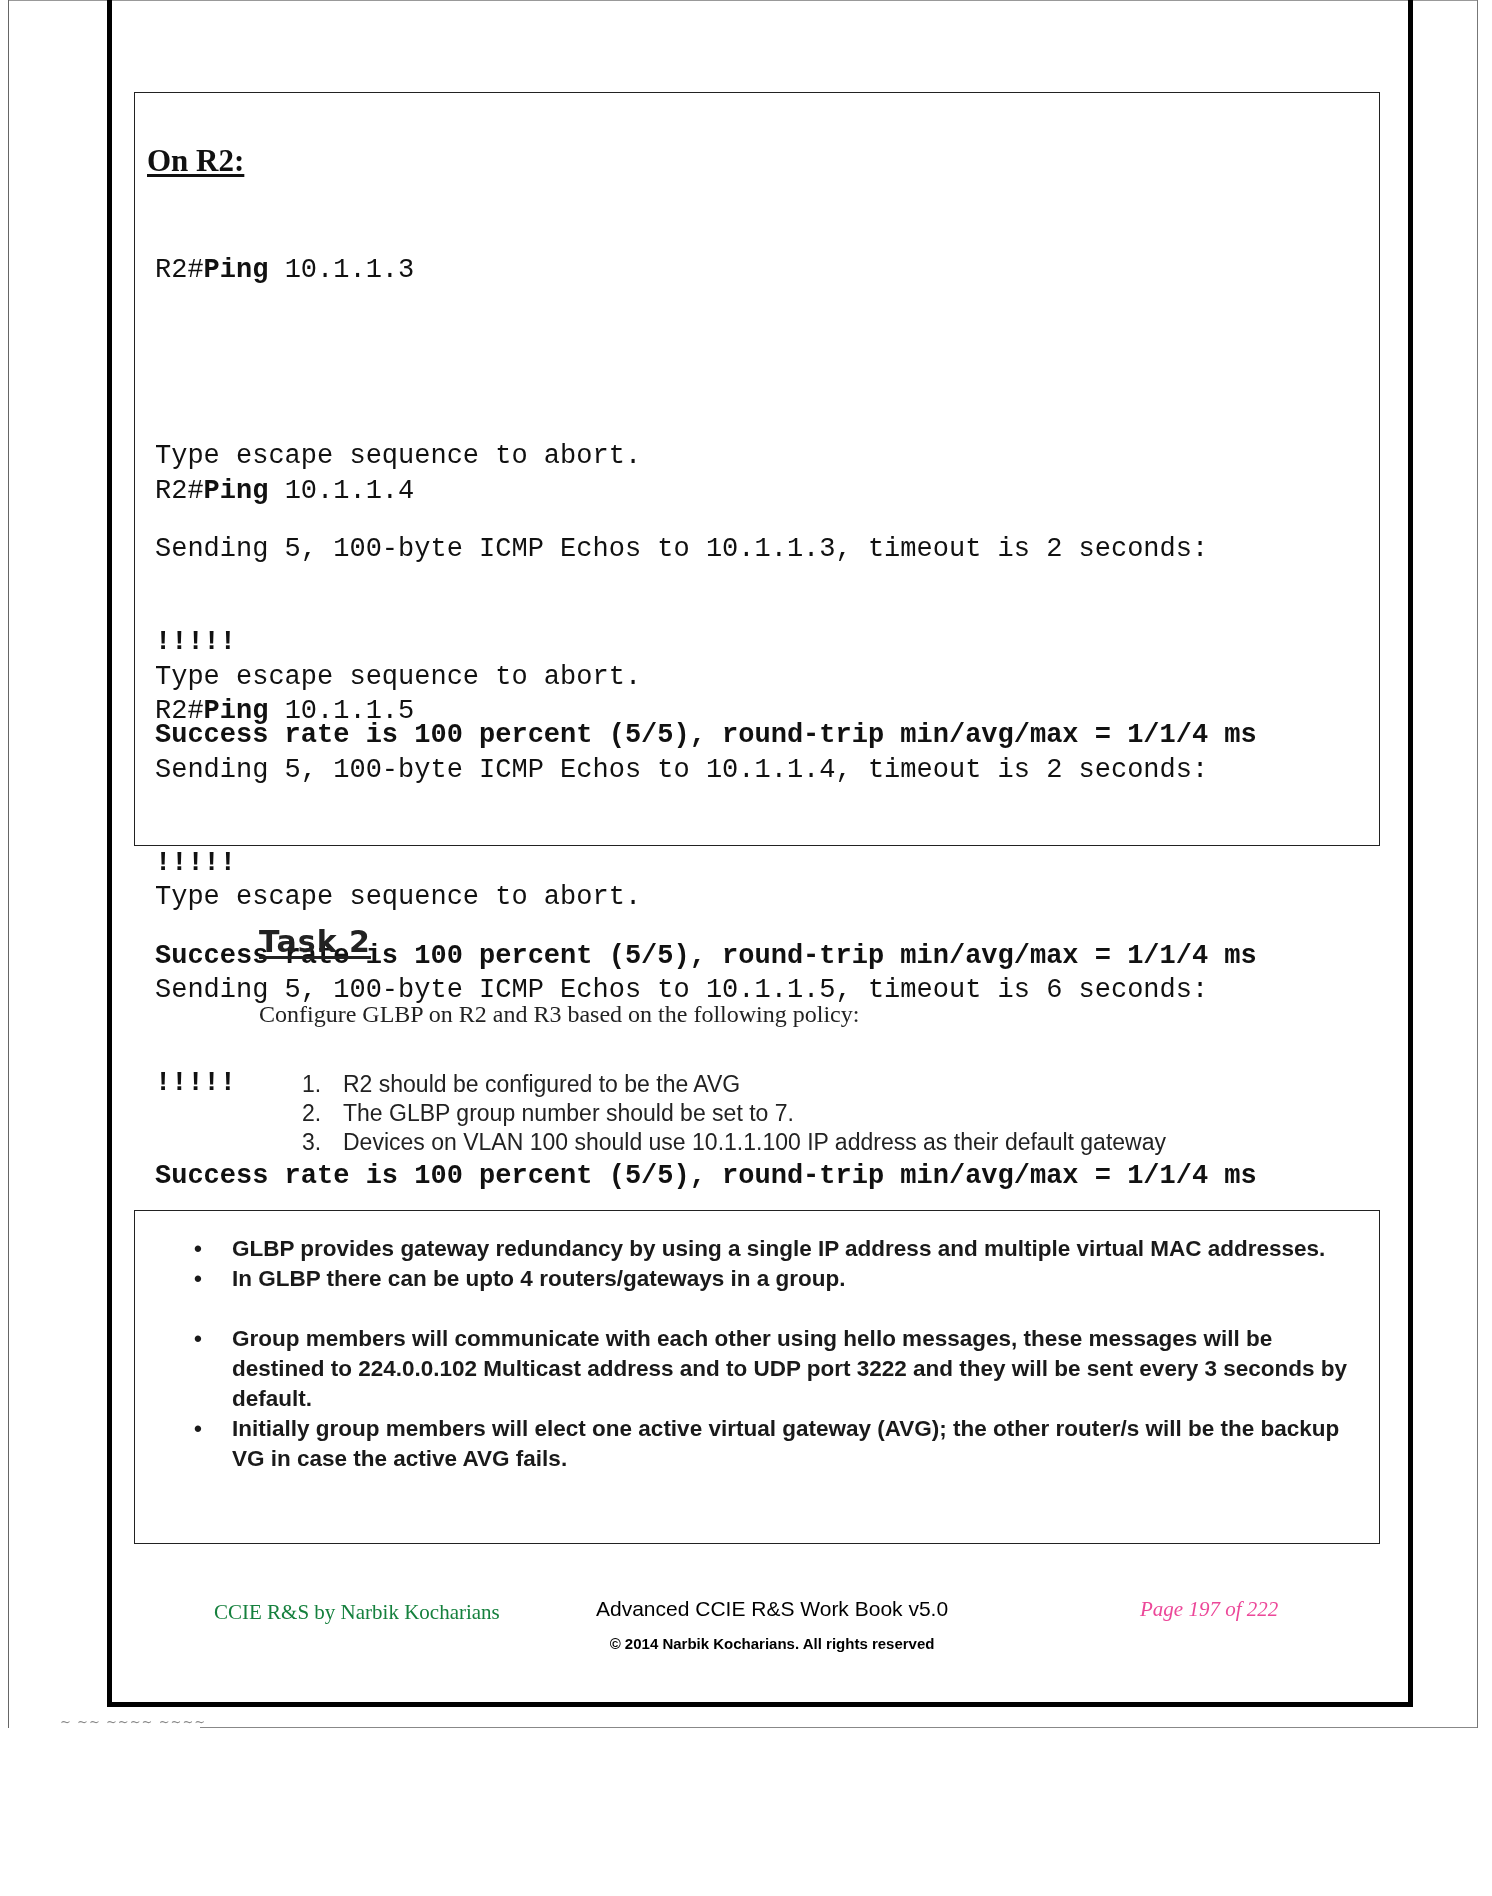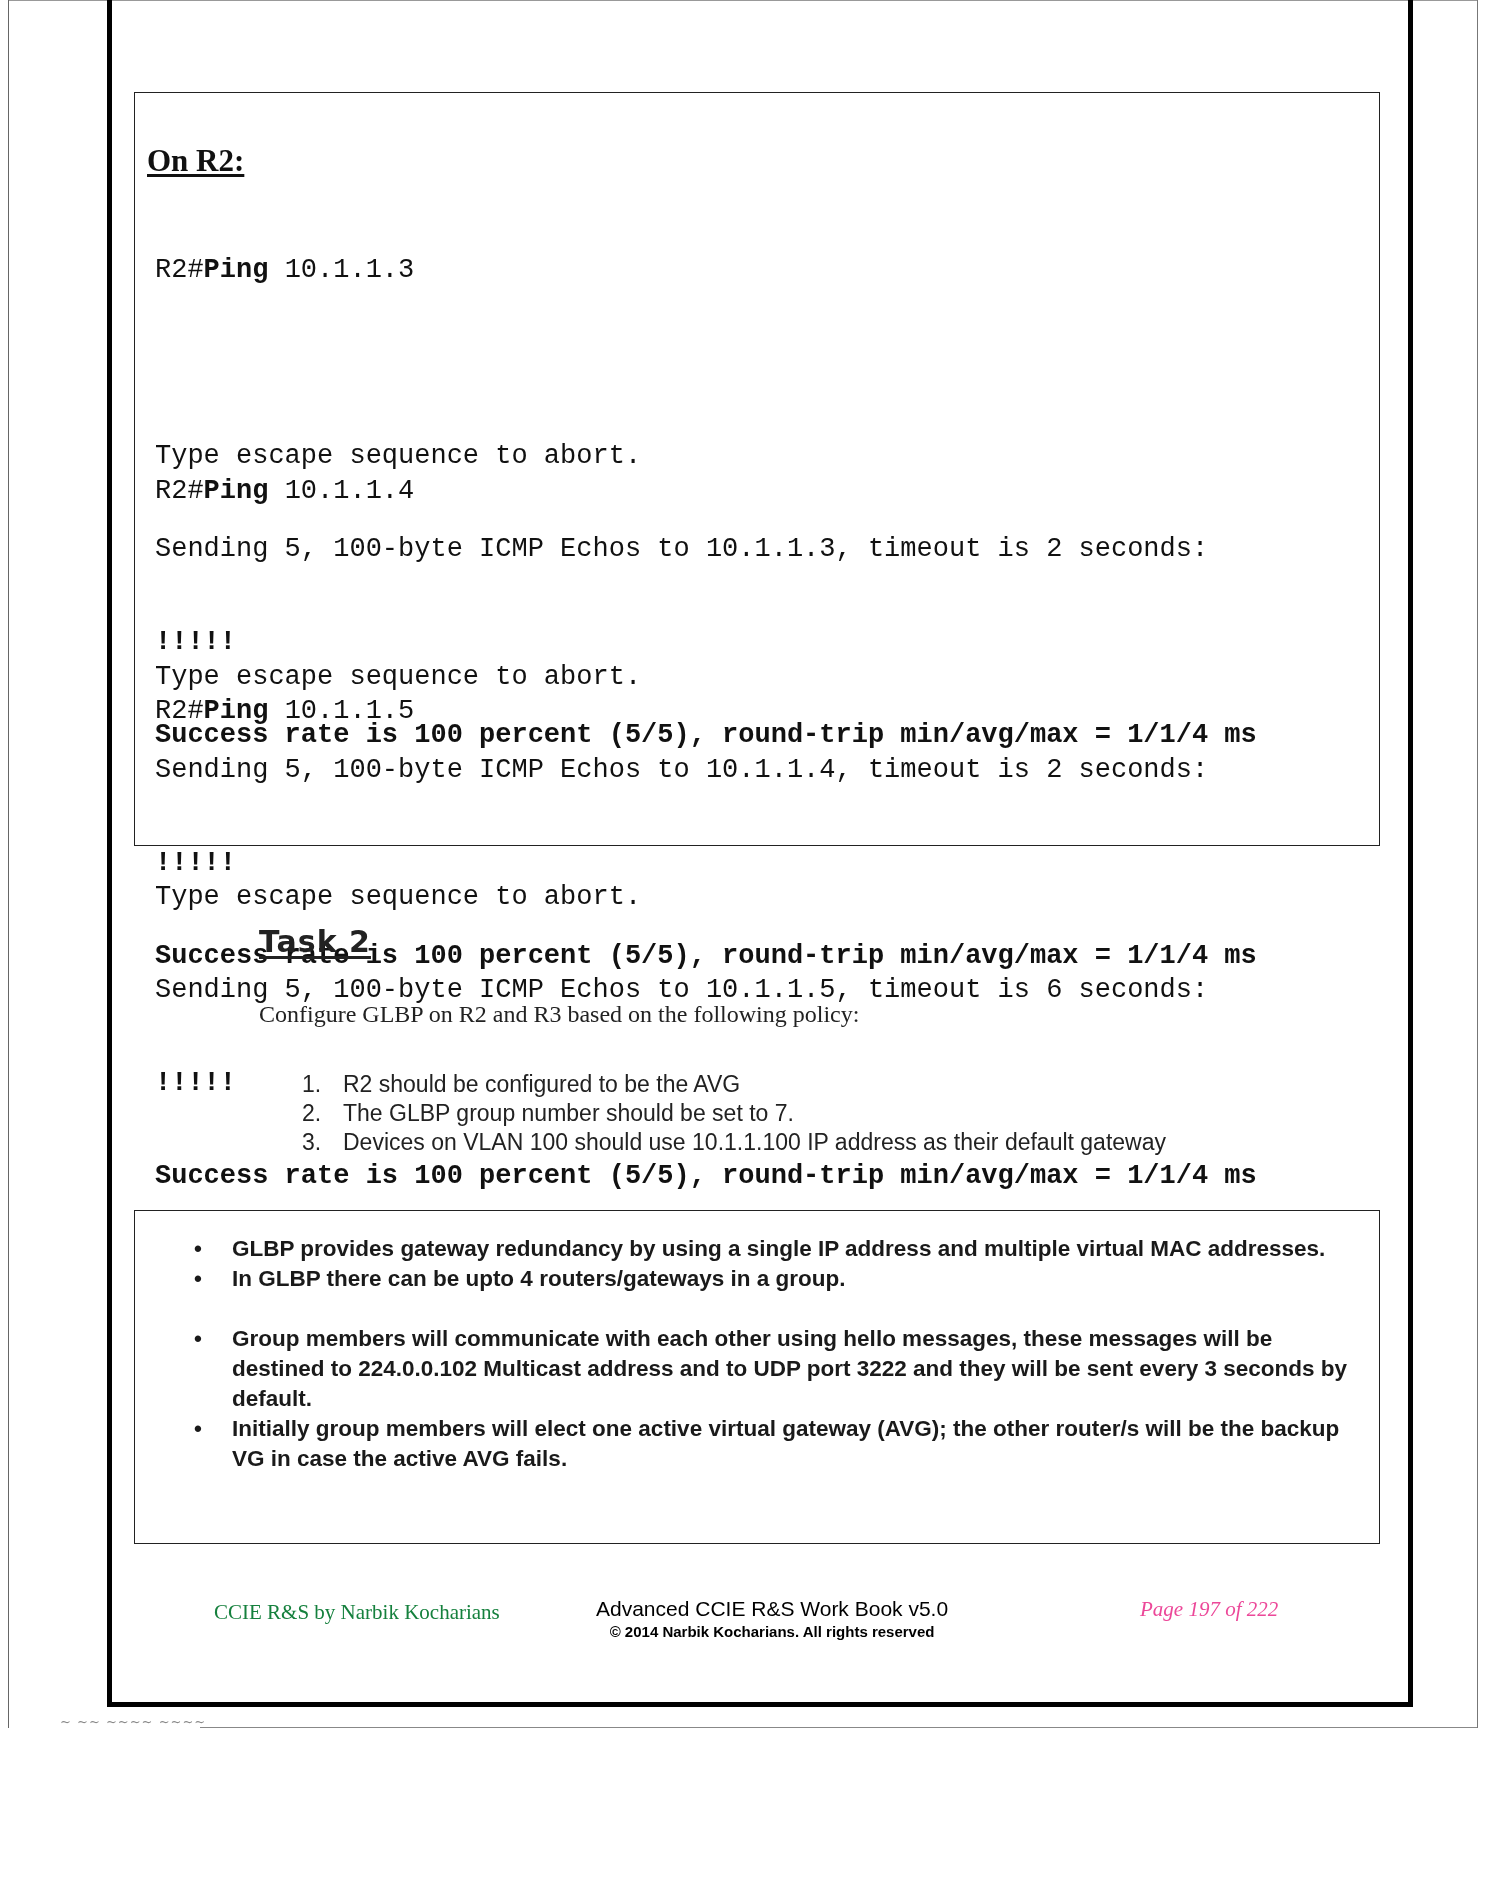--- a/index.html
+++ b/index.html
@@ -28,21 +28,21 @@
   .policy li { position: relative; padding-left: 41px; white-space: nowrap; }
   .policy .num { position: absolute; left: 0; }
 
   .notes { left: 194px; top: 1234px; width: 1170px; margin: 0; padding: 0; list-style: none; font-family: "Liberation Sans", sans-serif; font-weight: bold; font-size: 22.5px; line-height: 30px; color: #1a1a1a; }
   .notes li { position: relative; padding-left: 38px; }
   .notes li .bullet { position: absolute; left: 0; top: 0; }
   .notes li.gap { margin-top: 30px; }
 
   .footer-left { left: 214px; top: 1600px; font-family: "Liberation Serif", serif; font-size: 21px; color: #15803d; }
   .footer-center { left: 596px; top: 1597px; font-family: Liberation Sans, sans-serif; font-size: 21px; color: #000000; text-align: center; }
-  .footer-center .copy { display: block; font-size: 15px; font-weight: bold; margin-top: 2px; }
+  .footer-center .copy { display: block; font-size: 15px; font-weight: bold; margin-top: 14px; }
   .footer-right { left: 1140px; top: 1597px; font-family: "Liberation Serif", serif; font-style: italic; font-size: 21px; color: #ec4899; }
 </style>
 </head>
 <body>
 
 <div class="abs scan-top"></div>
 <div class="abs scan-left"></div>
 <div class="abs scan-right"></div>
 <div class="abs page-frame"></div>
 <div class="abs scan-bottom-line"></div>

